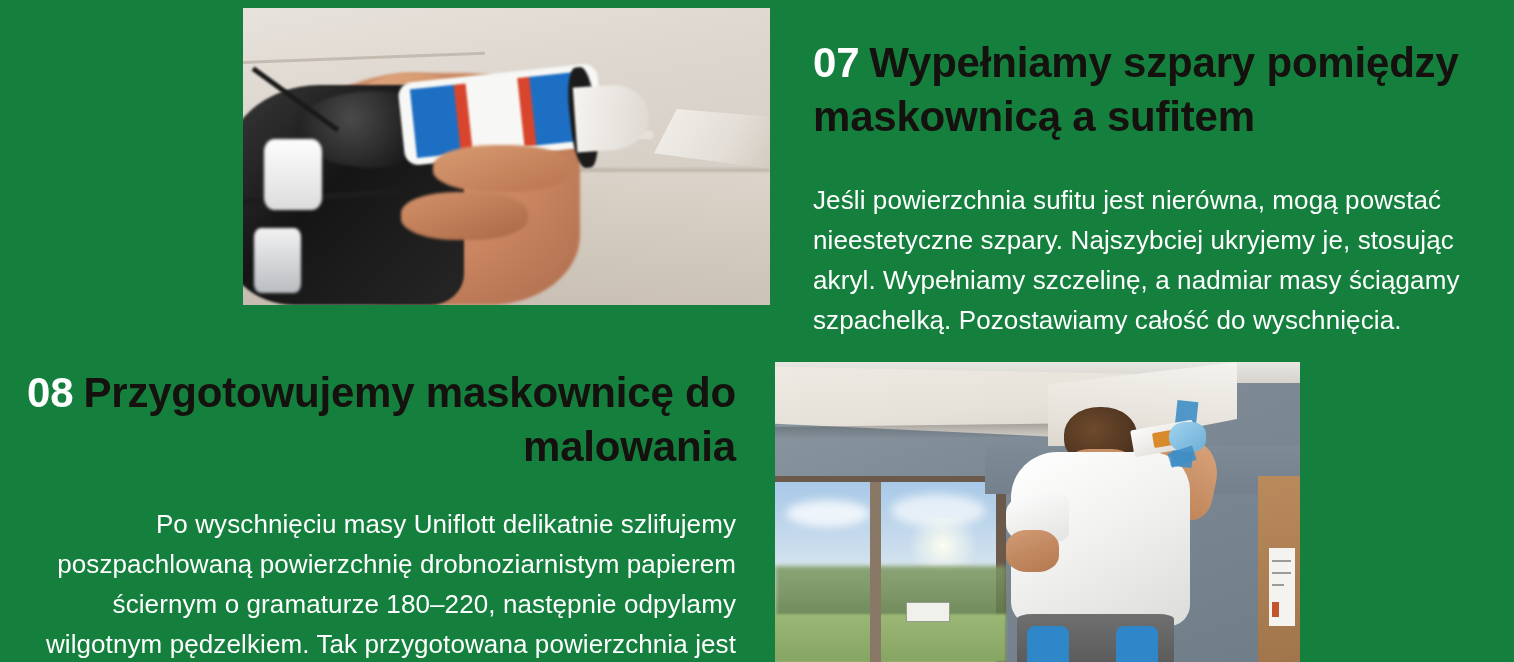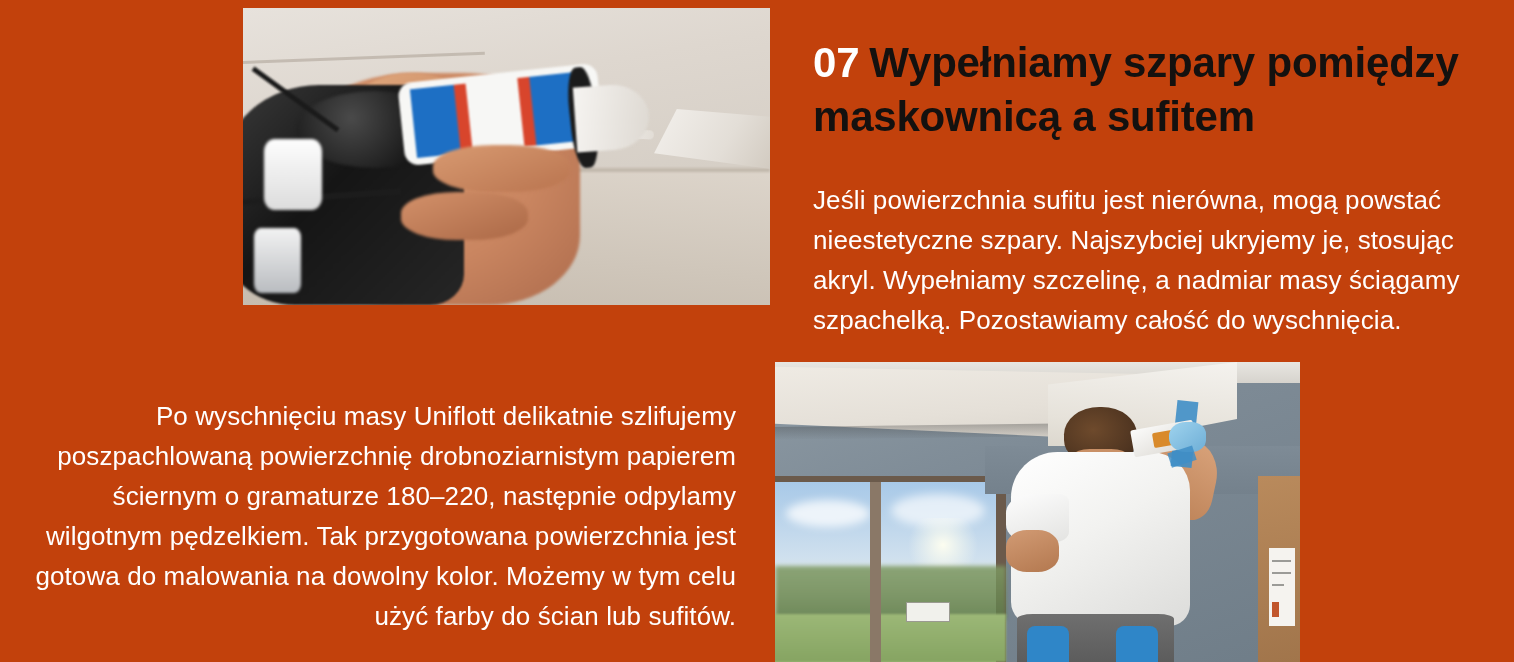--- a/index.html
+++ b/index.html
@@ -400,21 +400,21 @@
     line-height: 40px;
     font-weight: normal;
     letter-spacing: 0.1px;
   }
   .step-07 .body { margin-top: 36px; }
   .step-08 .body { margin-top: 30px; }
 </style>
 </head>
 <body style="background: rgb(174, 209, 4);">
 
-<div class="page" style="background: #c2410c;">
+<div class="page" style="background: #15803d;">
 
   <div class="photo photo-top">
     <div class="scene">
       <div class="layer t-wall"></div>
       <div class="layer t-grout"></div>
       <div class="layer t-floor"></div>
       <div class="layer t-seam"></div>
       <div class="layer t-corner"></div>
       <div class="layer t-bead"></div>
       <div class="layer t-beadlump"></div>
@@ -438,20 +438,21 @@
       <div class="layer t-finger3"></div>
     </div>
   </div>
 
   <div class="step step-07">
     <h2 class="heading"><span class="num">07</span><span>Wypełniamy szpary pomiędzy maskownicą a sufitem</span></h2>
     <p class="body">Jeśli powierzchnia sufitu jest nierówna, mogą powstać nieestetyczne szpary. Najszybciej ukryjemy je, stosując akryl. Wypełniamy szczelinę, a nadmiar masy ściągamy szpachelką. Pozostawiamy całość do wyschnięcia.</p>
   </div>
 
   <div class="step step-08">
+    <h2 class="heading"><span class="num">08</span><span>Przygotowujemy maskownicę do malowania</span></h2>
     <p class="body">Po wyschnięciu masy Uniflott delikatnie szlifujemy poszpachlowaną powierzchnię drobnoziarnistym papierem ściernym o gramaturze 180–220, następnie odpylamy wilgotnym pędzelkiem. Tak przygotowana powierzchnia jest gotowa do malowania na dowolny kolor. Możemy w tym celu użyć farby do ścian lub sufitów.</p>
   </div>
 
   <div class="photo photo-bottom">
     <div class="scene">
       <div class="layer b-wall"></div>
       <div class="layer b-ceiling"></div>
       <div class="layer b-bulkhead"></div>
       <div class="layer b-bulkshadow"></div>
       <div class="layer b-bulkright"></div>

